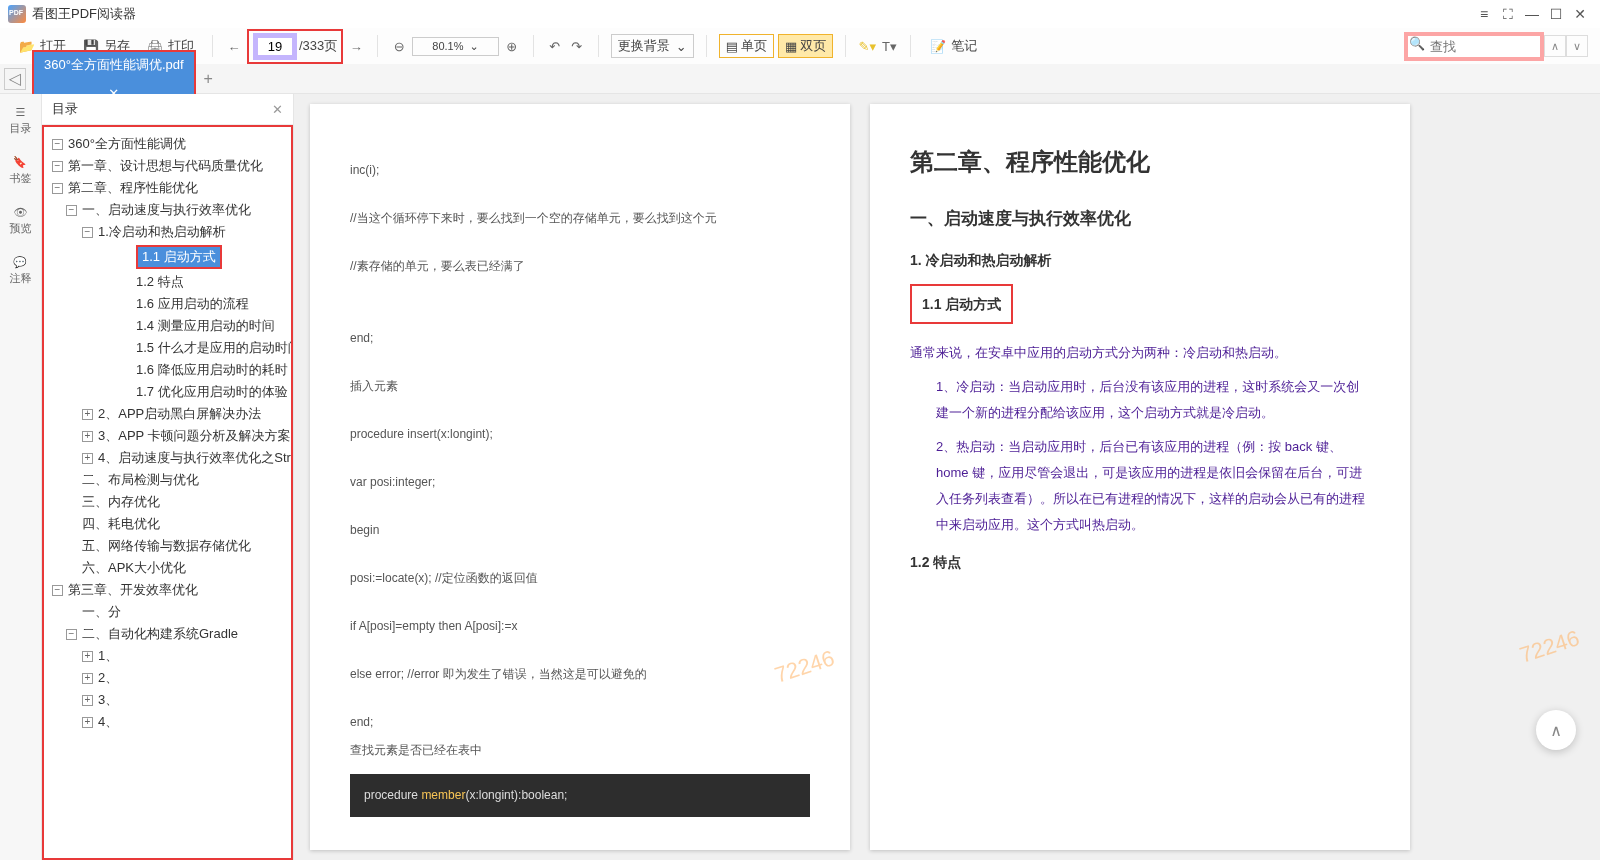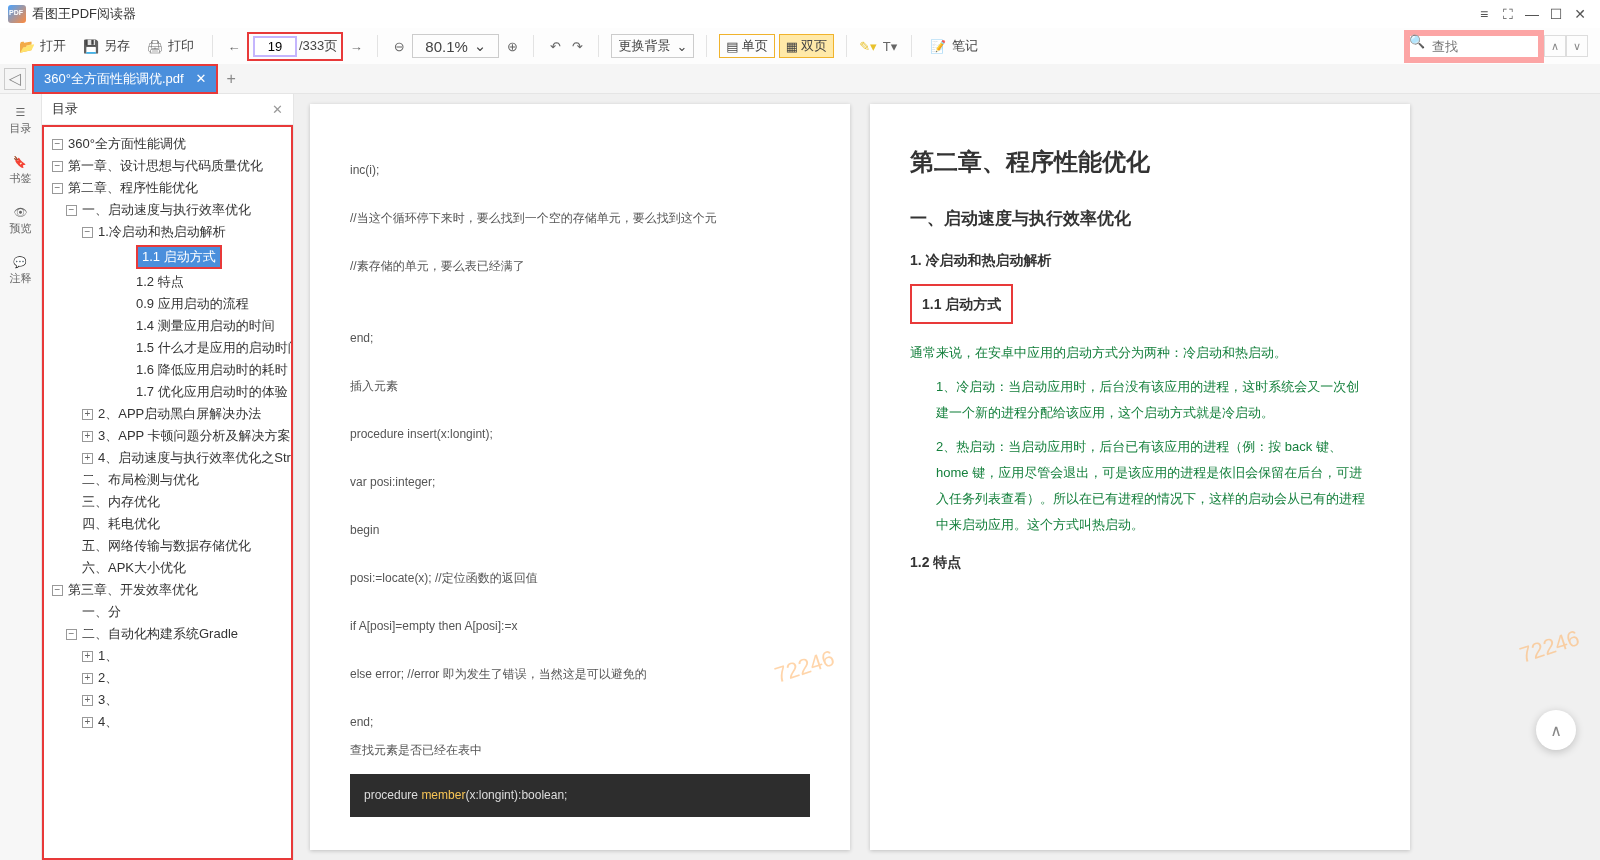--- a/index.html
+++ b/index.html
@@ -9,34 +9,34 @@
 .titlebar .logo { width: 18px; height: 18px; margin-right: 6px; background: linear-gradient(135deg,#4aa3ff,#ff8a3d); border-radius: 3px; display:inline-block; position:relative; }
 .titlebar .logo::after { content:"PDF"; position:absolute; font-size:7px; color:#fff; top:4px; left:1px; font-weight:bold;}
 .titlebar-spacer { flex: 1; }
 .titlebar .winbtn { width: 24px; height: 24px; display: flex; align-items: center; justify-content: center; cursor: pointer; color:#555; font-size:14px;}
 
 .toolbar { height: 36px; background:#fdfdfd; display: flex; align-items: center; padding: 0 12px; gap: 4px; font-size: 13px; color: #444; }
 .tb-btn { display: flex; align-items: center; gap: 4px; padding: 3px 6px; cursor: pointer; border-radius: 3px; }
 .tb-icon { width: 18px; height: 18px; display:inline-flex; align-items:center; justify-content:center; color:#666; }
 .tb-sep { width: 1px; height: 22px; background: #e3e3e3; margin: 0 8px; }
 .page-box { border: 2px solid #e83939; padding: 2px 4px; display: flex; align-items: center; gap: 2px; }
-.page-input { width: 44px; border: 2px solid #c4b5fd; text-align: center; font-size: 13px; padding:1px 0; }
-.zoom-sel { border: 1px solid #ccc; padding: 2px 12px; display: flex; align-items: center; gap: 6px; cursor: pointer; font-size:15px;}
+.page-input { width: 44px; border: 5px solid #c4b5fd; text-align: center; font-size: 13px; padding:1px 0; }
+.zoom-sel { border: 1px solid #ccc; padding: 2px 19px; display: flex; align-items: center; gap: 6px; cursor: pointer; font-size:11px;}
 .bg-sel { border: 1px solid #ccc; padding: 2px 6px; display: flex; align-items: center; gap: 6px; cursor: pointer; font-size:13px;}
 .mode-btn { border: 1px solid #f0b32c; padding: 2px 6px; display: flex; align-items: center; gap: 3px; cursor: pointer; font-size:13px;}
 .mode-btn.active { background: #ffe9a8; }
 .search { margin-left: auto; display: flex; align-items: center; }
-.search input { width: 140px; border: 6px solid #fca5a5; padding: 3px 6px 3px 22px; font-size: 13px; color:#999;}
+.search input { width: 140px; border: 4px solid #fca5a5; padding: 3px 6px 3px 22px; font-size: 13px; color:#999;}
 .search-wrap { position:relative; }
 .search-wrap .sicon { position:absolute; left:5px; top:4px; color:#aaa; font-size:13px;}
 .navbtn { border:1px solid #ddd; width:22px; height:22px; display:flex;align-items:center;justify-content:center; cursor:pointer; font-size:11px; color:#888;}
 
 .tabbar { height: 30px; background: #f5f5f5; display: flex; align-items: center; padding-left:4px; border-bottom:1px solid #e5e5e5;}
 .tab-arrow { width:22px; height:22px; border:1px solid #ccc; display:flex;align-items:center;justify-content:center; cursor:pointer; color:#888; margin-right:6px;}
-.doc-tab { background: #4a8fdc; color: #fff; padding: 4px 10px; display: flex; align-items: center; gap: 12px; font-size: 13px; border:2px solid #e83939;}
+.doc-tab { background: #4a8fdc; color: #fff; padding: 4px 10px; display: flex; align-items: center; gap: 12px; font-size: 13px; border:2px solid #e83939;flex-direction:column;}
 .doc-tab .close { cursor:pointer; }
 .tab-plus { margin-left:8px; color:#888; cursor:pointer; font-size:16px;}
 
 .main { display: flex; height: calc(860px - 28px - 36px - 30px); }
 
 .side { width: 42px; background: #f7f7f7; border-right: 1px solid #e5e5e5; display: flex; flex-direction: column; align-items: center; padding-top: 8px; gap: 12px; }
 .side-item { display:flex; flex-direction:column; align-items:center; gap:2px; cursor:pointer; color:#666; font-size:11px; padding:4px 0;}
 
 .toc-panel { width: 252px; border-right: 1px solid #e5e5e5; background:#fff; display:flex; flex-direction:column;}
 .toc-head { display:flex; align-items:center; justify-content:space-between; padding:6px 10px; font-size:13px; color:#333; border-bottom:1px solid #eee;}
@@ -52,21 +52,21 @@
 .lvl4 { padding-left: 72px; }
 
 .pages { flex:1; background:#f0f0f0; display:flex; gap:20px; padding:10px 16px; overflow:hidden; position:relative;}
 .page { background:#fff; box-shadow:0 1px 4px rgba(0,0,0,.2); padding:30px 40px; font-size:13px; color:#333; overflow:hidden;}
 .page.left { width:540px; font-family:"Courier New",monospace; font-size:12px; line-height:2; color:#555;}
 .page.right { width:540px; line-height:2;}
 .page.right h1 { font-size:24px; font-weight:bold; margin:4px 0 16px;}
 .page.right h2 { font-size:17px; font-weight:bold; margin:8px 0;}
 .page.right h3 { font-size:14px; font-weight:bold; margin:10px 0 6px;}
 .page.right .h4wrap { border:2px solid #e83939; display:inline-block; padding:4px 10px; margin:4px 0 8px;}
-.page.right p { font-size:13px; margin:8px 0; color:#15803d;}
+.page.right p { font-size:13px; margin:8px 0; color:#4c1d95;}
 .page.right .indent { padding-left:26px; }
 .code-block { background:#2d2d2d; color:#ddd; padding:10px 14px; font-family:"Courier New",monospace; font-size:12px; line-height:1.9; margin-top:12px;}
 .code-block .fn { color:#f8c555;}
 .wm { position:absolute; color:#ffb366; font-size:22px; transform:rotate(-18deg); opacity:.55; pointer-events:none;}
 
 .fab { position:fixed; right:24px; bottom:110px; width:40px; height:40px; border-radius:50%; background:#fff; box-shadow:0 2px 8px rgba(0,0,0,.2); display:flex; align-items:center; justify-content:center; cursor:pointer; color:#888;}
 </style>
 </head>
 <body>
 
@@ -201,21 +201,21 @@
         <div class="toc-node lvl4">
           <span class="toc-spacer"></span>
           <span class="toc-sel">1.1 启动方式</span>
         </div>
         <div class="toc-node lvl4">
           <span class="toc-spacer"></span>
           <span>1.2 特点</span>
         </div>
         <div class="toc-node lvl4">
           <span class="toc-spacer"></span>
-          <span>0.9 应用启动的流程</span>
+          <span>1.6 应用启动的流程</span>
         </div>
         <div class="toc-node lvl4">
           <span class="toc-spacer"></span>
           <span>1.4 测量应用启动的时间</span>
         </div>
         <div class="toc-node lvl4">
           <span class="toc-spacer"></span>
           <span>1.5 什么才是应用的启动时间</span>
         </div>
         <div class="toc-node lvl4">

